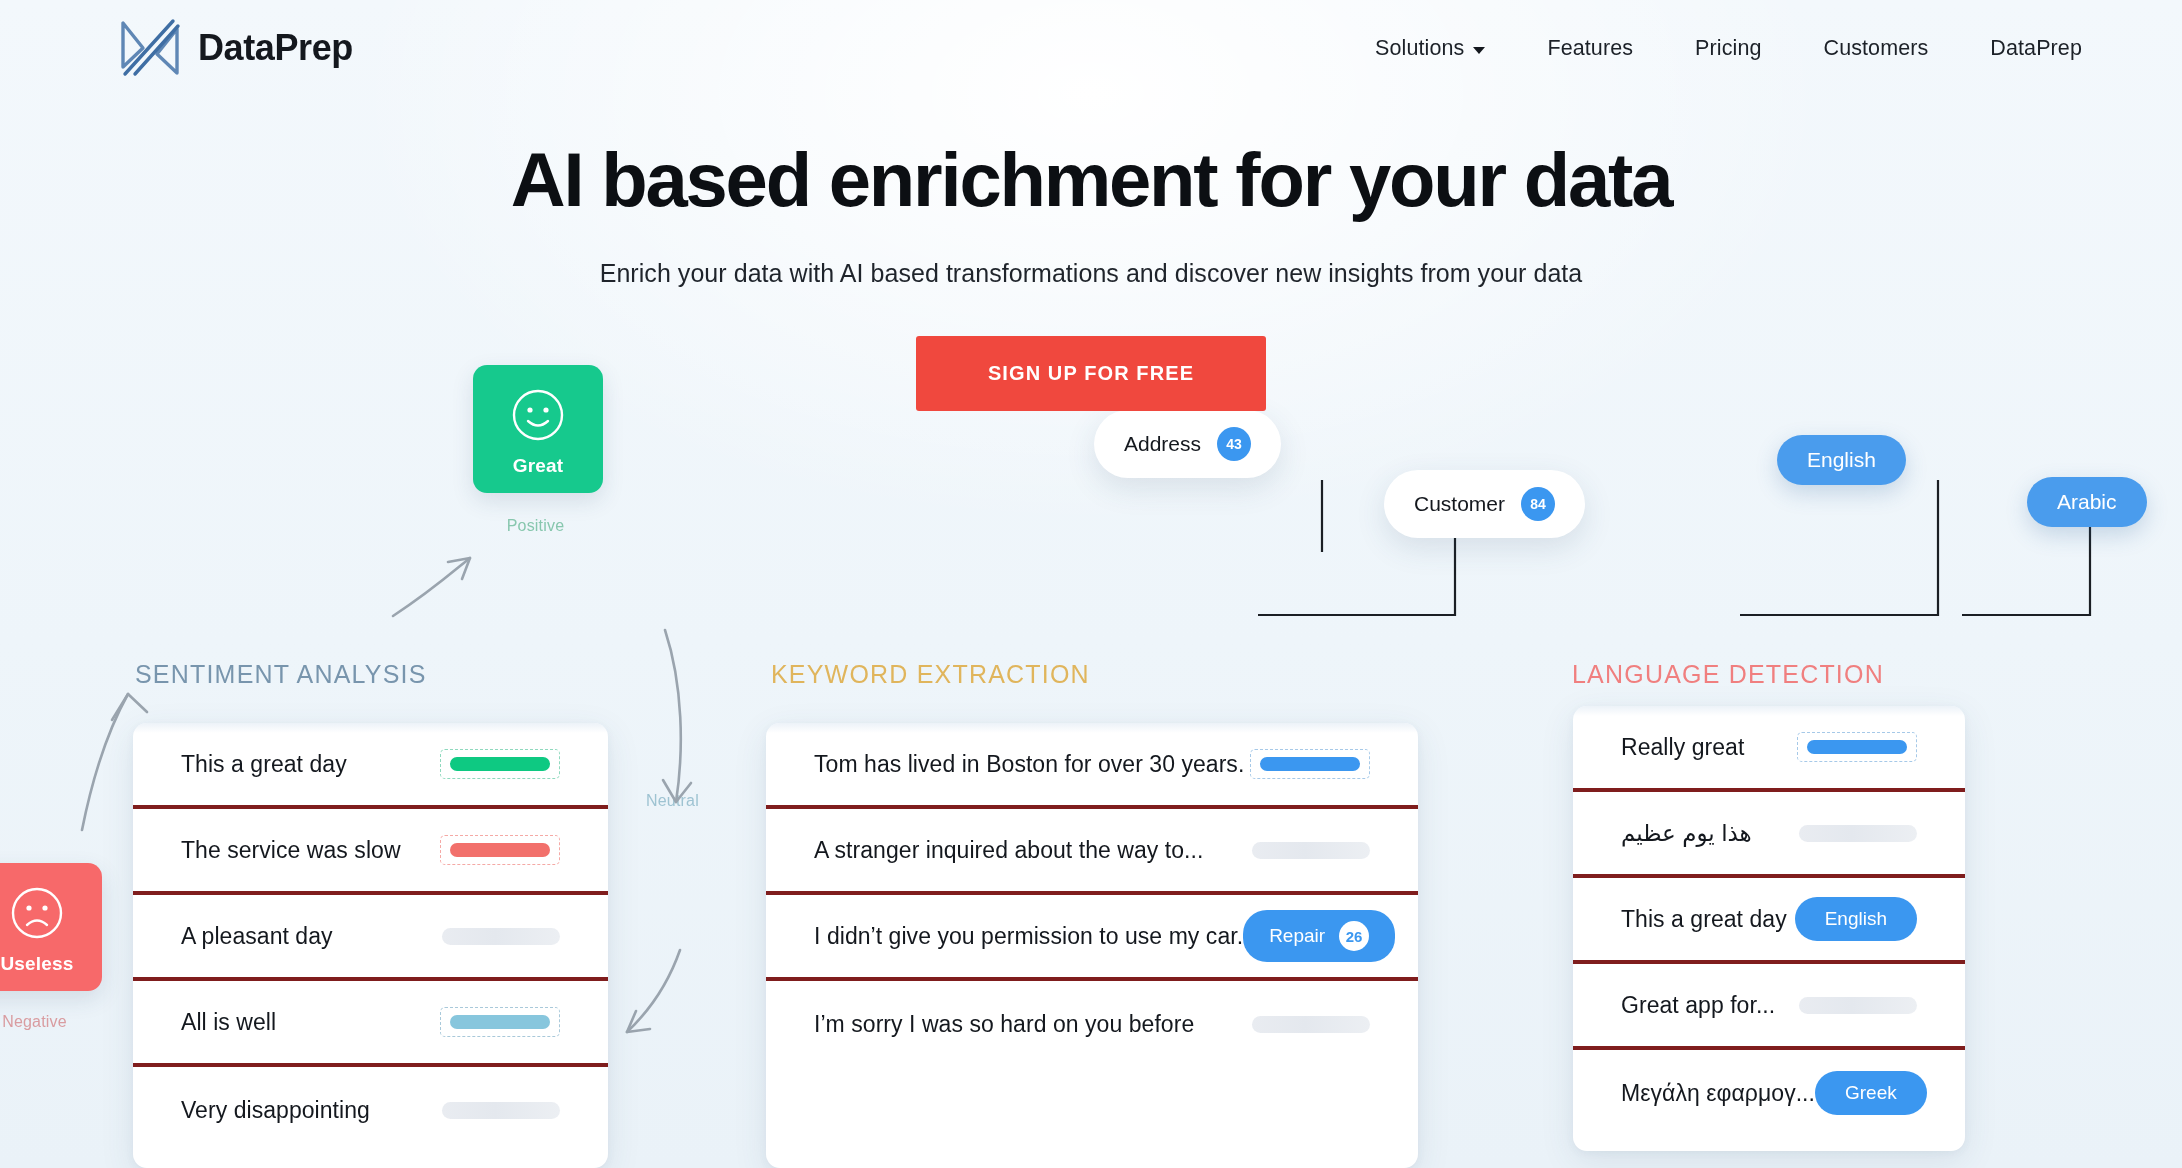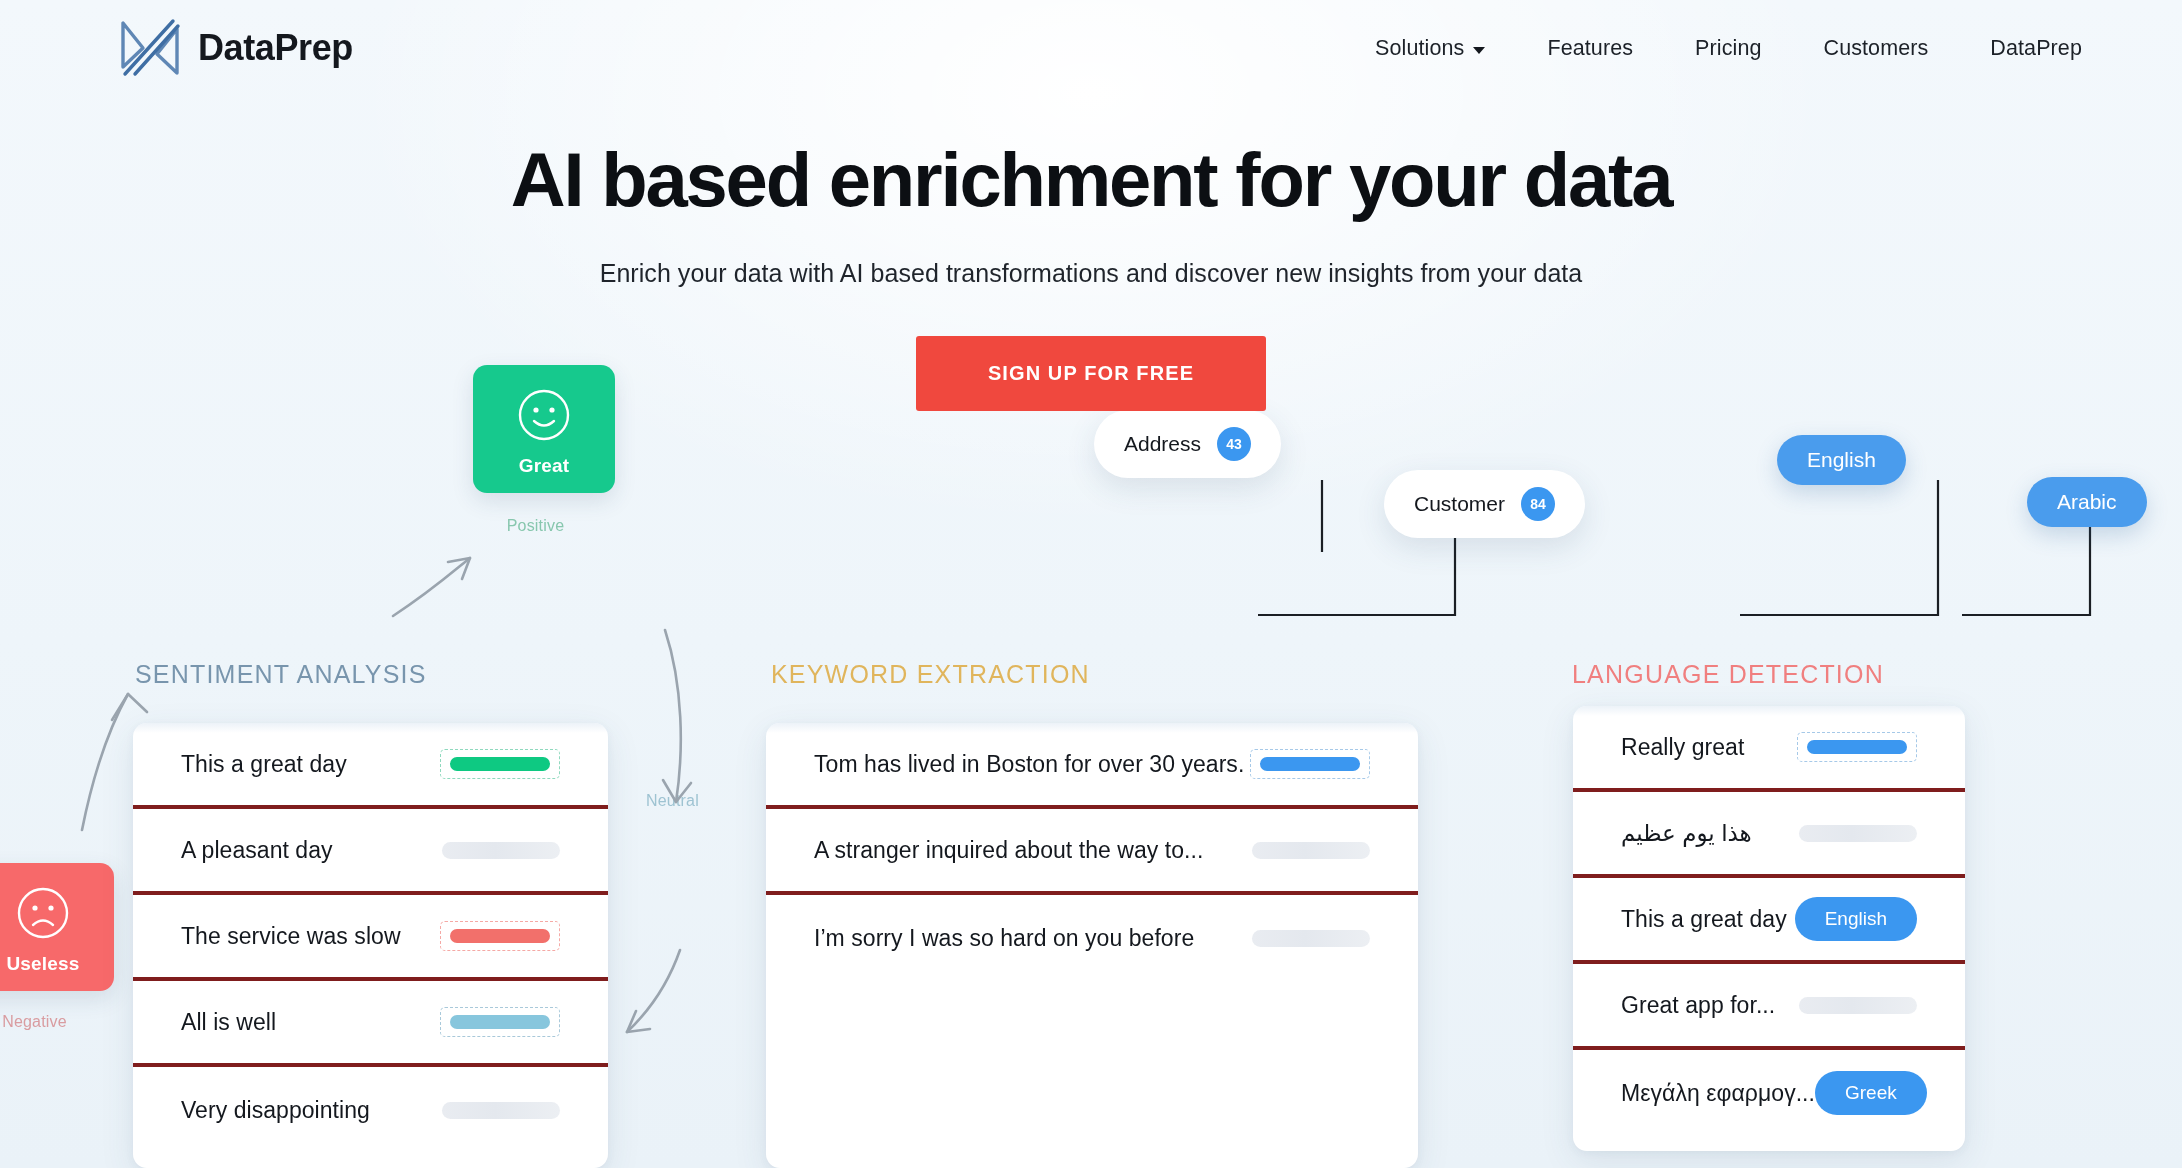--- a/index.html
+++ b/index.html
@@ -234,21 +234,21 @@
     width: 30px; height: 30px;
     border-radius: 50%;
     display: flex;
     align-items: center;
     justify-content: center;
   }
 
   
   .mood-card {
     position: absolute;
-    width: 142px;
+    width: 130px;
     border-radius: 14px;
     padding-top: 20px;
     padding-bottom: 16px;
     text-align: center;
     box-shadow: 0 8px 22px rgba(40,70,100,.13);
   }
   .mood-card .face { width: 60px; height: 60px; display: block; margin: 0 auto; }
   .mood-card .mood-label {
     margin-top: 10px;
     font-size: 19px;
@@ -393,32 +393,32 @@
     <div class="row">
       <span class="row-text">This a great day</span>
       <span class="val">
         <span class="chip-dashed green">
           <span class="pill-bar green"></span>
         </span>
       </span>
     </div>
 
     <div class="row">
-      <span class="row-text">A pleasant day</span>
-      <span class="val">
-        <span class="bar-gray"></span>
-      </span>
-    </div>
-
-    <div class="row">
       <span class="row-text">The service was slow</span>
       <span class="val">
         <span class="chip-dashed red">
           <span class="pill-bar red"></span>
         </span>
+      </span>
+    </div>
+
+    <div class="row">
+      <span class="row-text">A pleasant day</span>
+      <span class="val">
+        <span class="bar-gray"></span>
       </span>
     </div>
 
     <div class="row">
       <span class="row-text">All is well</span>
       <span class="val">
         <span class="chip-dashed blue">
           <span class="pill-bar lightblue"></span>
         </span>
       </span>
@@ -455,20 +455,29 @@
       </span>
     </div>
 
     <div class="row">
       <span class="row-text">A stranger inquired about the way to...</span>
       <span class="val">
         <span class="bar-gray"></span>
       </span>
     </div>
 
+    <div class="row">
+      <span class="row-text">I didn’t give you permission to use my car.</span>
+      <span class="val">
+        <span class="tag-pill">
+          <span>Repair</span>
+          <span class="count">26</span>
+        </span>
+      </span>
+    </div>
 
     <div class="row">
       <span class="row-text">I’m sorry I was so hard on you before</span>
       <span class="val">
         <span class="bar-gray"></span>
       </span>
     </div>
 
   </div>
 

